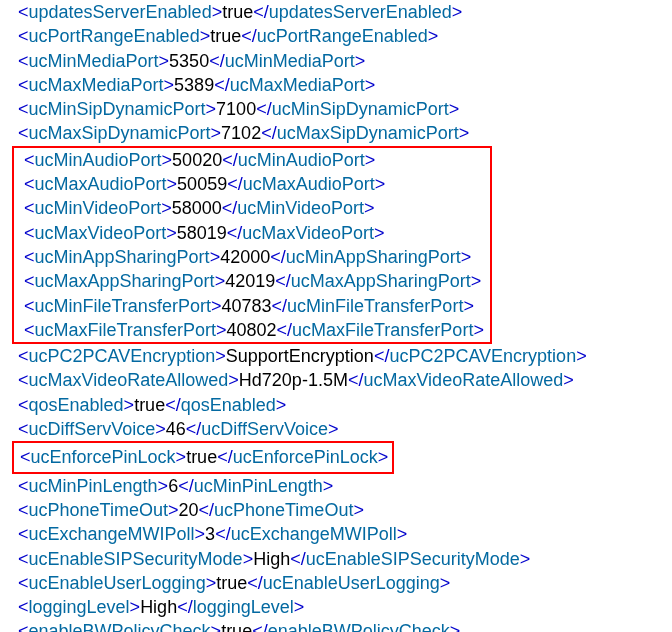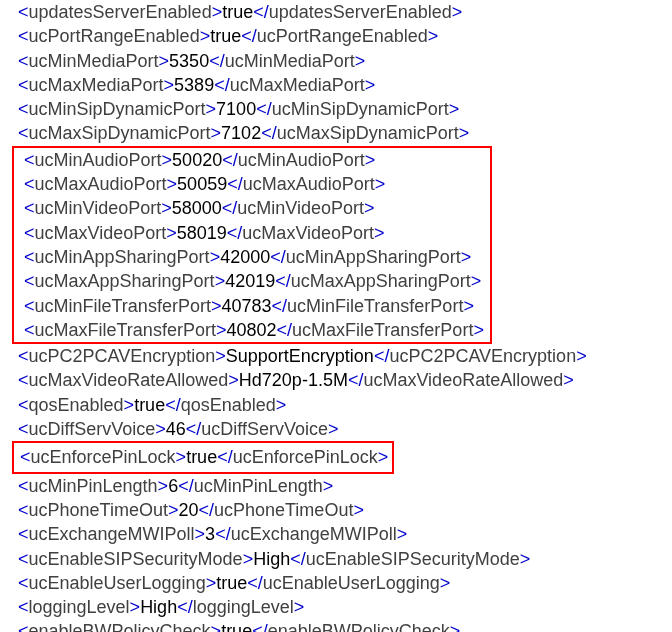--- a/index.html
+++ b/index.html
@@ -13,21 +13,21 @@
   }
   .code-area {
     padding: 0 0 10px 0;
     line-height: 1.35;
   }
   .line {
     white-space: nowrap;
     padding-left: 18px;
   }
   .angle { color: #0000cc; }
-  .tag   { color: #404040; }
+  .tag   { color: #0369a1; }
   .val   { color: #000000; font-weight: normal; }
 
   .highlight-group {
     border: 2px solid #ff0000;
     margin: 0 0 0 12px;
     display: inline-block;
   }
   .highlight-group .line {
     padding-left: 10px;
     padding-right: 6px;

